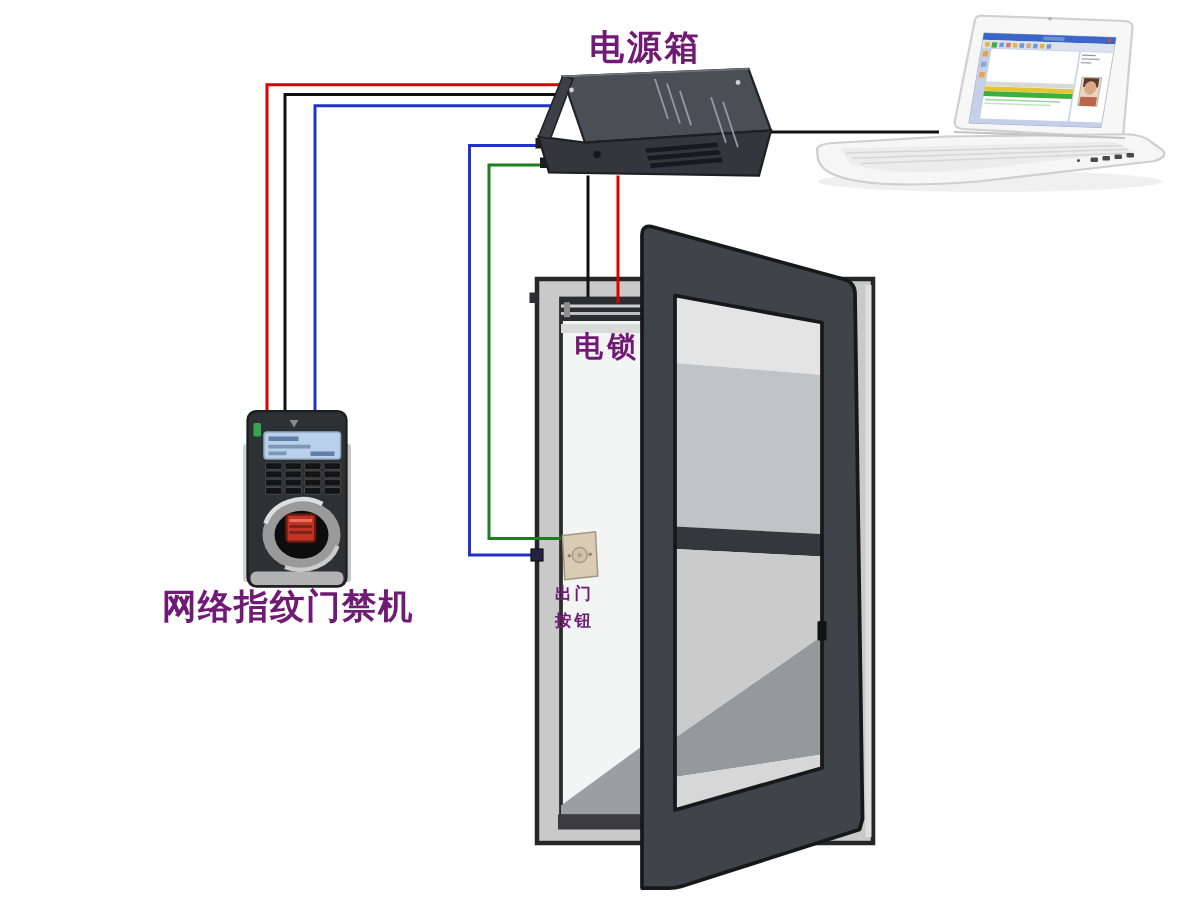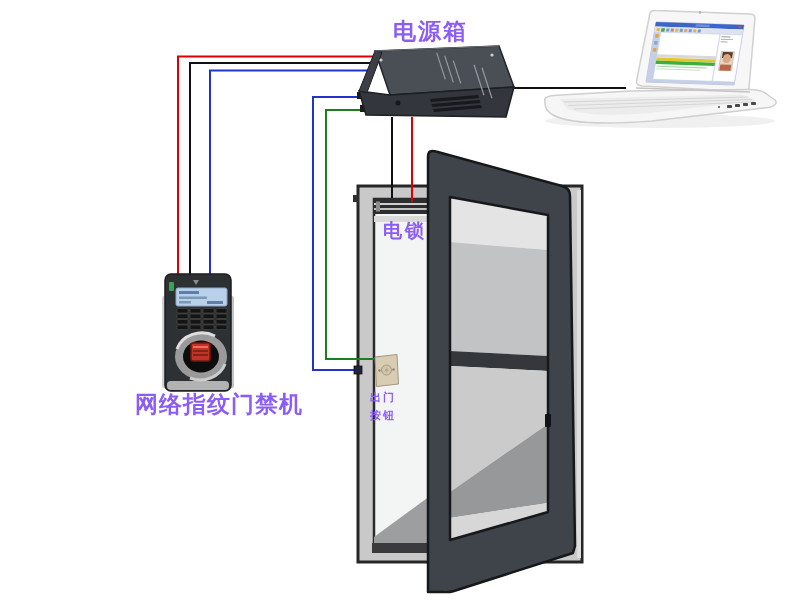--- a/index.html
+++ b/index.html
@@ -2,26 +2,26 @@
 <html><head>
 <meta charset="utf-8">
 <style>
   html,body{margin:0;padding:0;background:#ffffff;}
   .canvas{
     position:relative;width:800px;height:600px;background:#ffffff;overflow:hidden;
     font-family:"DejaVu Sans","Liberation Sans",sans-serif;
   }
   .canvas svg{position:absolute;left:0;top:0;}
   .lbl{
-    position:absolute;color:#8b5cf6;font-weight:700;
-    font-family:Liberation Sans, sans-serif;
+    position:absolute;color:#701a75;font-weight:700;
+    font-family:Liberation Mono, monospace;
     white-space:nowrap;
   }
   .lbl-power{left:393px;top:16px;font-size:23px;letter-spacing:2px;}
-  .lbl-reader{left:108px;top:389px;width:195px;text-align:right;font-size:23px;letter-spacing:1px;}
+  .lbl-reader{left:108px;top:389px;width:195px;text-align:left;font-size:23px;letter-spacing:1px;}
   .lbl-lock{left:383px;top:218px;font-size:19px;letter-spacing:3px;text-align:center;}
   .lbl-exit{left:370px;top:388px;font-size:11px;line-height:18px;letter-spacing:2px;}
 </style>
 </head>
 <body>
 
 <div class="canvas">
 
   <svg width="800" height="600" viewBox="0 0 800 600">
 

